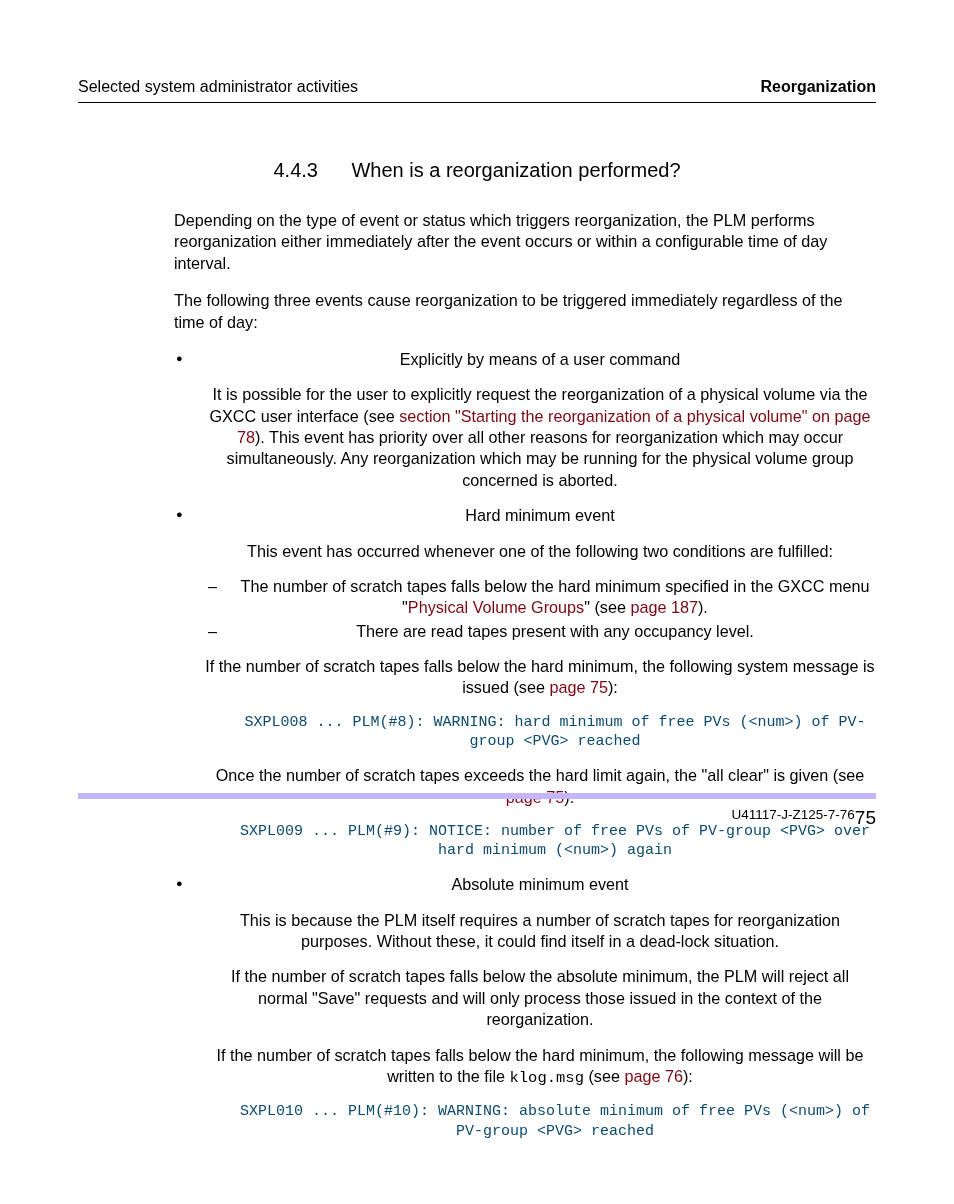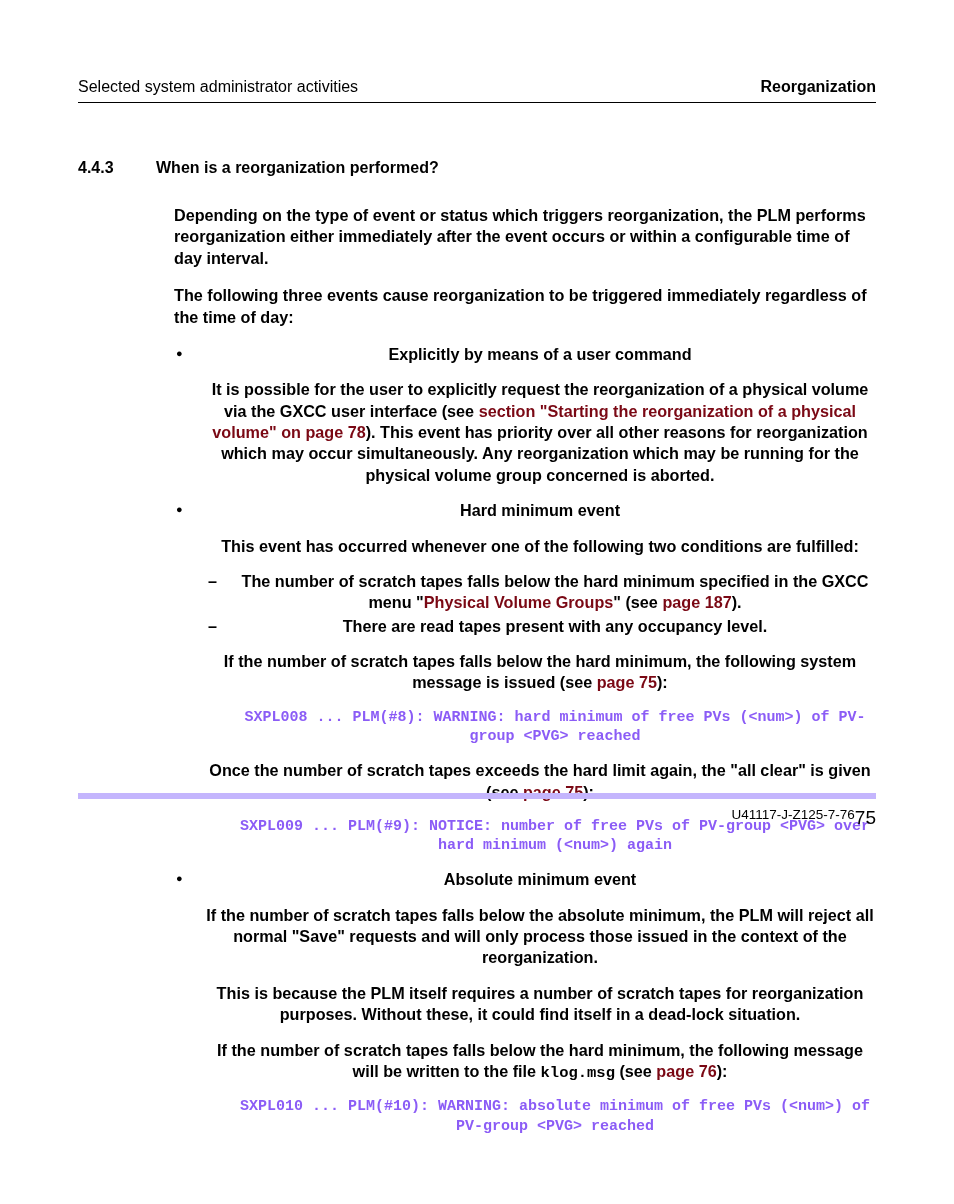--- a/index.html
+++ b/index.html
@@ -25,31 +25,31 @@
     font-size: 16px;
     padding-bottom: 6px;
     border-bottom: 1px solid #000;
   }
   .header-left { }
   .header-right { font-weight: bold; }
   .section-heading {
     margin-top: 56px;
     margin-bottom: 28px;
     display: flex;
-    font-size: 16px;
-    font-weight: bold;
+    font-size: 20px;
+    font-weight: normal;
+    justify-content: center;
   }
   .section-number { width: 78px; flex: 0 0 78px; }
   .section-title { }
   .body-col {
     margin-left: 96px;
     margin-right: 0;
     font-size: 16.2px;
     line-height: 1.32;
-    font-weight: bold;
   }
   .para { margin: 0 0 16px 0; }
   .bullets { list-style: none; padding: 0; margin: 0 0 0 0; }
   .bullets > li {
     position: relative;
     padding-left: 30px;
     margin-bottom: 14px;
     text-align: center;
   }
   .bullets > li::before {
@@ -71,21 +71,21 @@
     content: "–";
     position: absolute;
     left: 4px;
     top: 0;
   }
   .link { color: #7a0814; }
   .code {
     font-family: "Courier New", Courier, monospace;
     font-size: 15px;
     white-space: pre-wrap;
-    color: #8b5cf6;
+    color: #0c4a6e;
     margin: 0 0 14px 30px;
     line-height: 1.28;
   }
   .code-inline {
     font-family: "Courier New", Courier, monospace;
     font-size: 15.5px;
   }
   .footer {
     position: absolute;
     left: 78px;
@@ -142,22 +142,22 @@
         </div>
         <div class="code">SXPL008 ... PLM(#8): WARNING: hard minimum of free PVs (&lt;num&gt;) of PV-group &lt;PVG&gt; reached</div>
         <div class="bullet-body">
           <span>Once the number of scratch tapes exceeds the hard limit again, the "all clear" is given (see </span><span class="link">page 75</span><span>):</span>
         </div>
         <div class="code">SXPL009 ... PLM(#9): NOTICE: number of free PVs of PV-group &lt;PVG&gt; over hard minimum (&lt;num&gt;) again</div>
       </li>
 
       <li>
         <div class="bullet-title">Absolute minimum event</div>
+        <div class="bullet-body">This is because the PLM itself requires a number of scratch tapes for reorganization purposes. Without these, it could find itself in a dead-lock situation.</div>
         <div class="bullet-body">If the number of scratch tapes falls below the absolute minimum, the PLM will reject all normal "Save" requests and will only process those issued in the context of the reorganization.</div>
-        <div class="bullet-body">This is because the PLM itself requires a number of scratch tapes for reorganization purposes. Without these, it could find itself in a dead-lock situation.</div>
         <div class="bullet-body">
           <span>If the number of scratch tapes falls below the hard minimum, the following message will be written to the file </span><span class="code-inline">klog.msg</span><span> (see </span><span class="link">page 76</span><span>):</span>
         </div>
         <div class="code">SXPL010 ... PLM(#10): WARNING: absolute minimum of free PVs (&lt;num&gt;) of PV-group &lt;PVG&gt; reached</div>
       </li>
 
     </ul>
   </div>
 
   <div class="footer">

